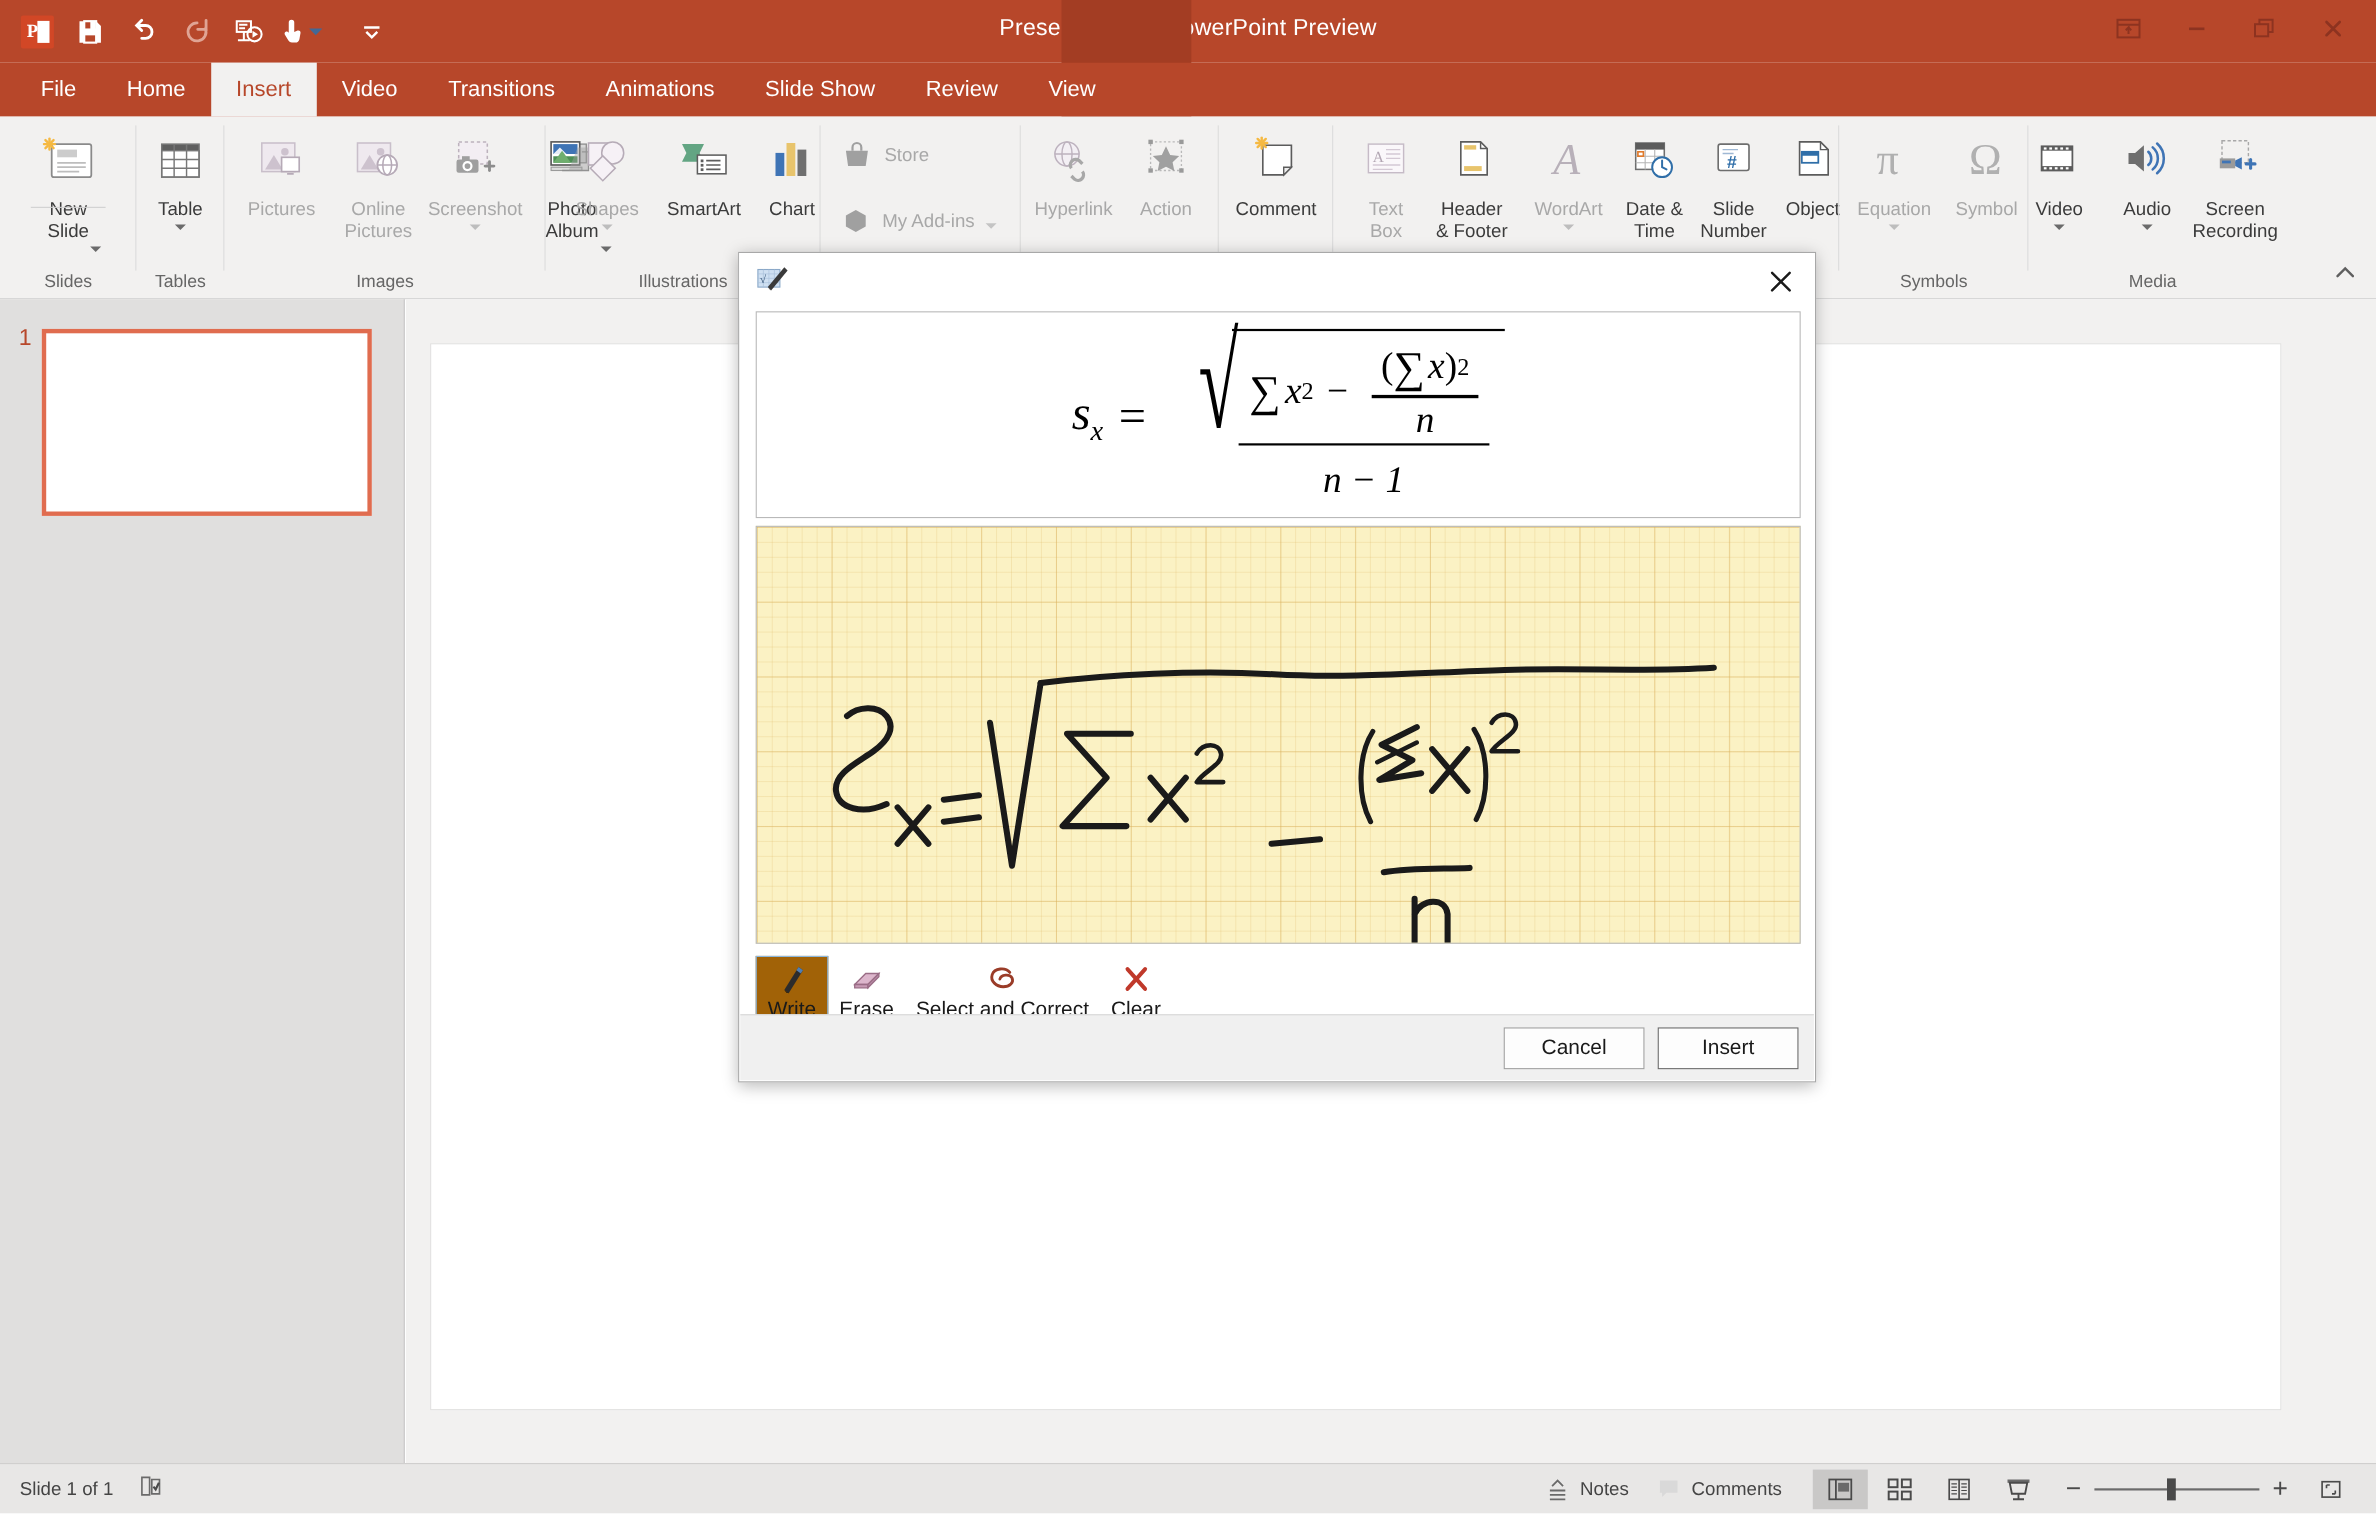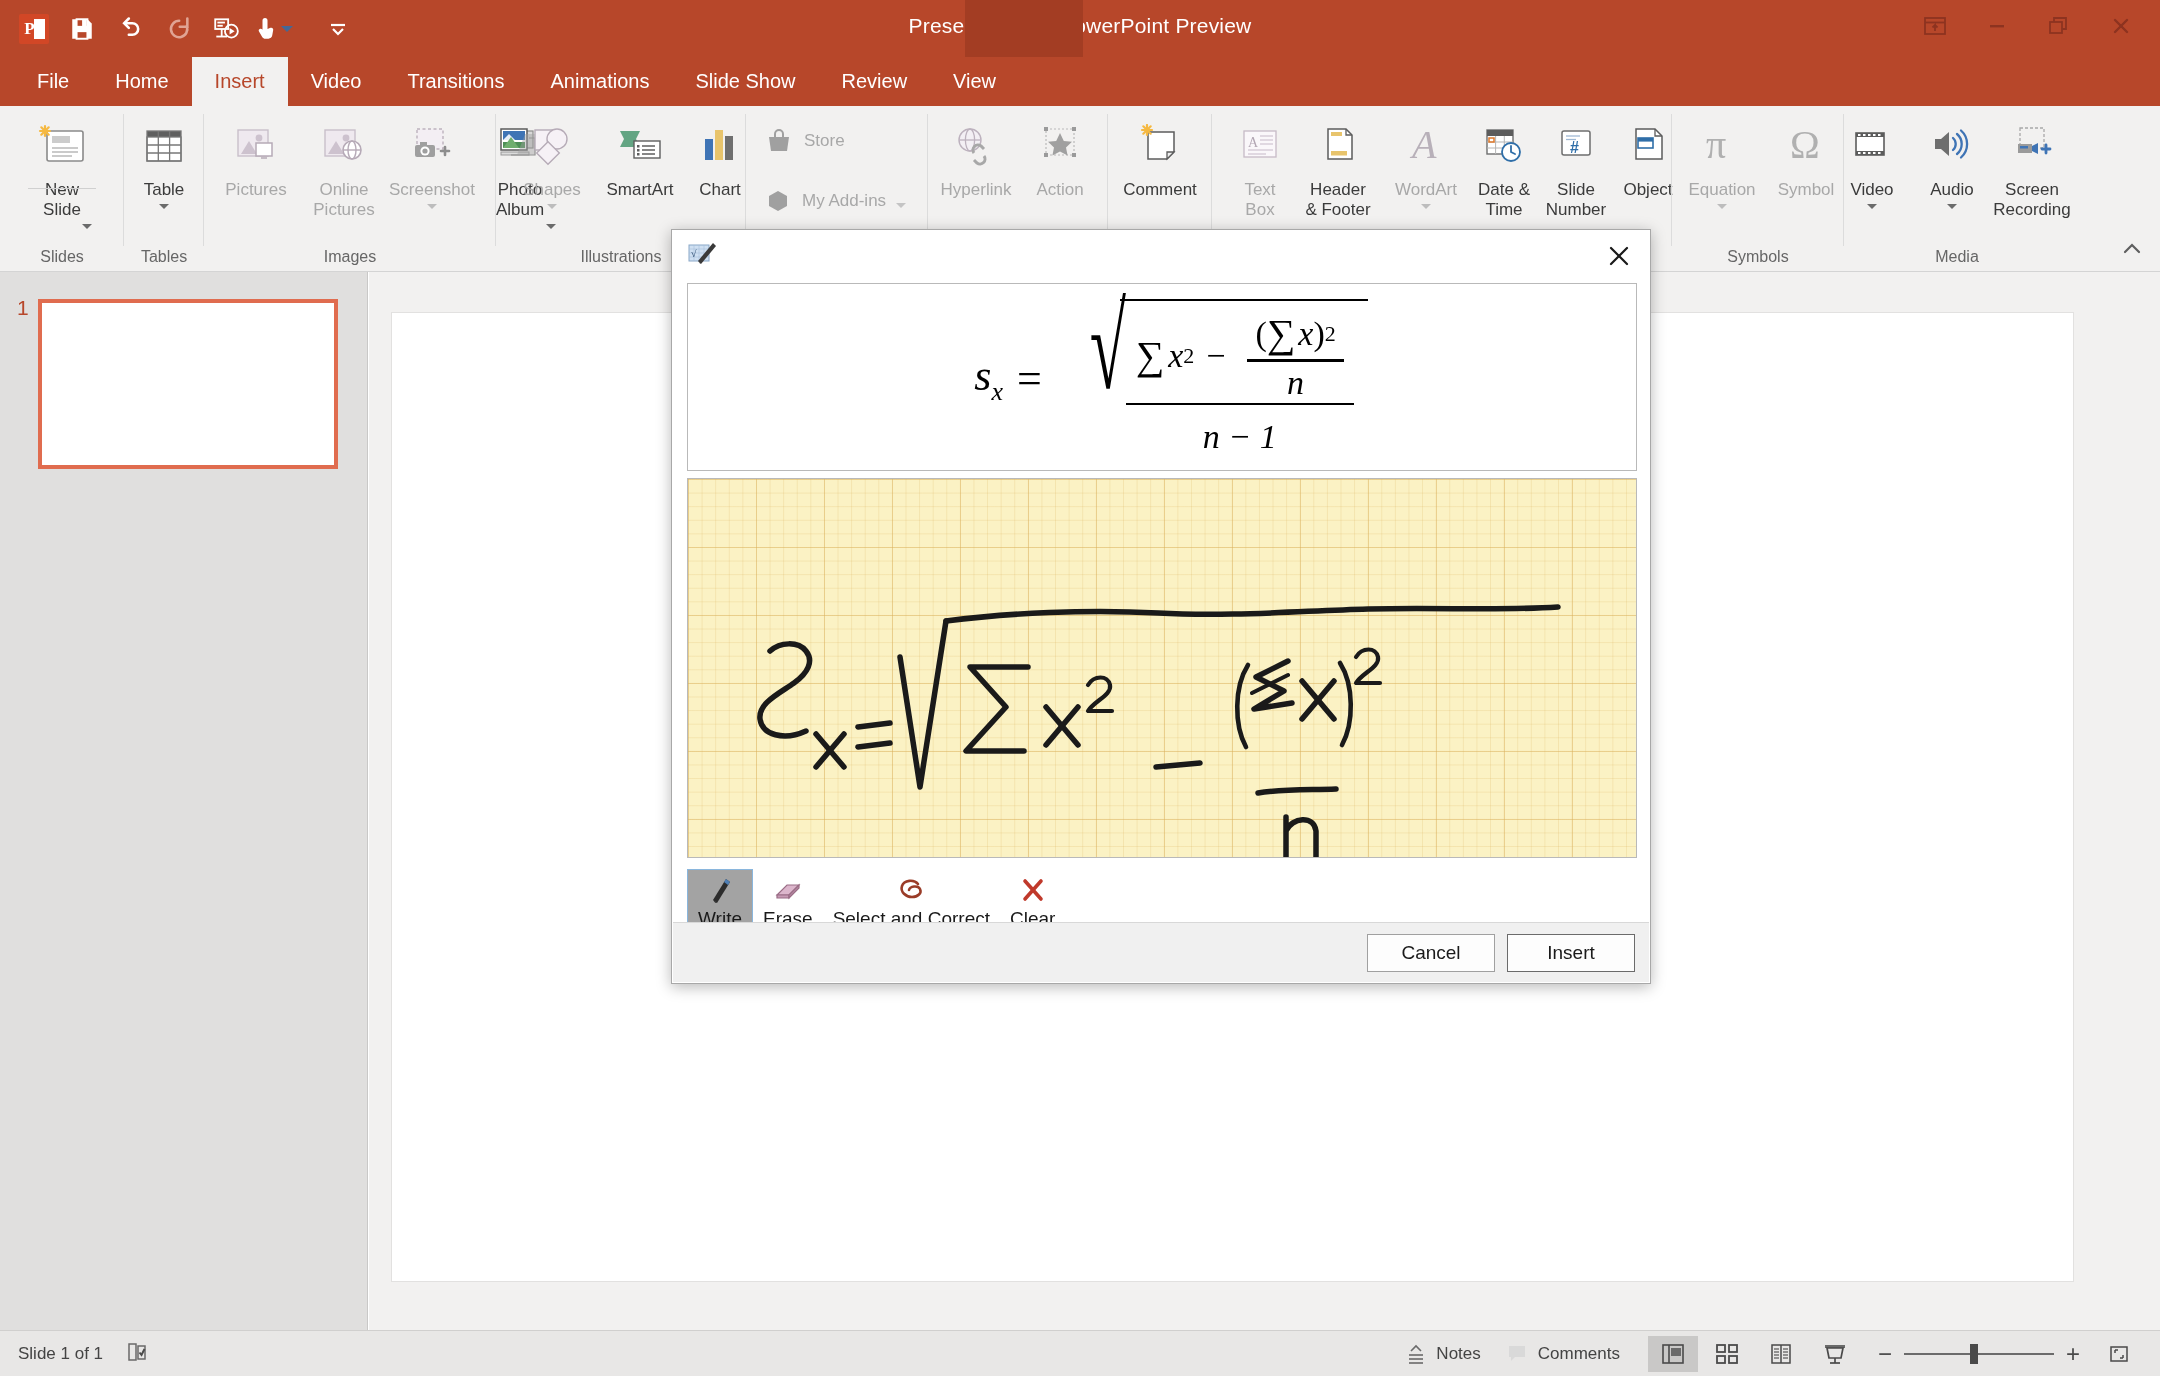--- a/index.html
+++ b/index.html
@@ -310,21 +310,21 @@
 
   .dlg-tools {
     position: absolute; left: 15px; top: 636px;
     width: 950px; height: 72px;
     display: flex; align-items: center;
   }
   .tool {
     display:flex; flex-direction:column; align-items:center; justify-content:center;
     padding: 5px 10px; min-width: 58px;
   }
-  .tool.active { background: #a3a3a3; border: 1px solid #8ab6dd; }
+  .tool.active { background: #a16207; border: 1px solid #8ab6dd; }
   .tool .tico { height: 30px; display:flex; align-items:center; justify-content:center; }
   .tool .tlbl { font-size: 19px; color: #1a1a1a; margin-top: 3px; white-space:nowrap; }
 
   .dlg-footer {
     position: absolute; left: 1px; bottom: 1px;
     width: 976px; height: 60px;
     background: #f0f0f0;
     border-top: 1px solid #d8d8d8;
     display:flex; align-items:center; justify-content:flex-end;
     padding-right: 14px;

